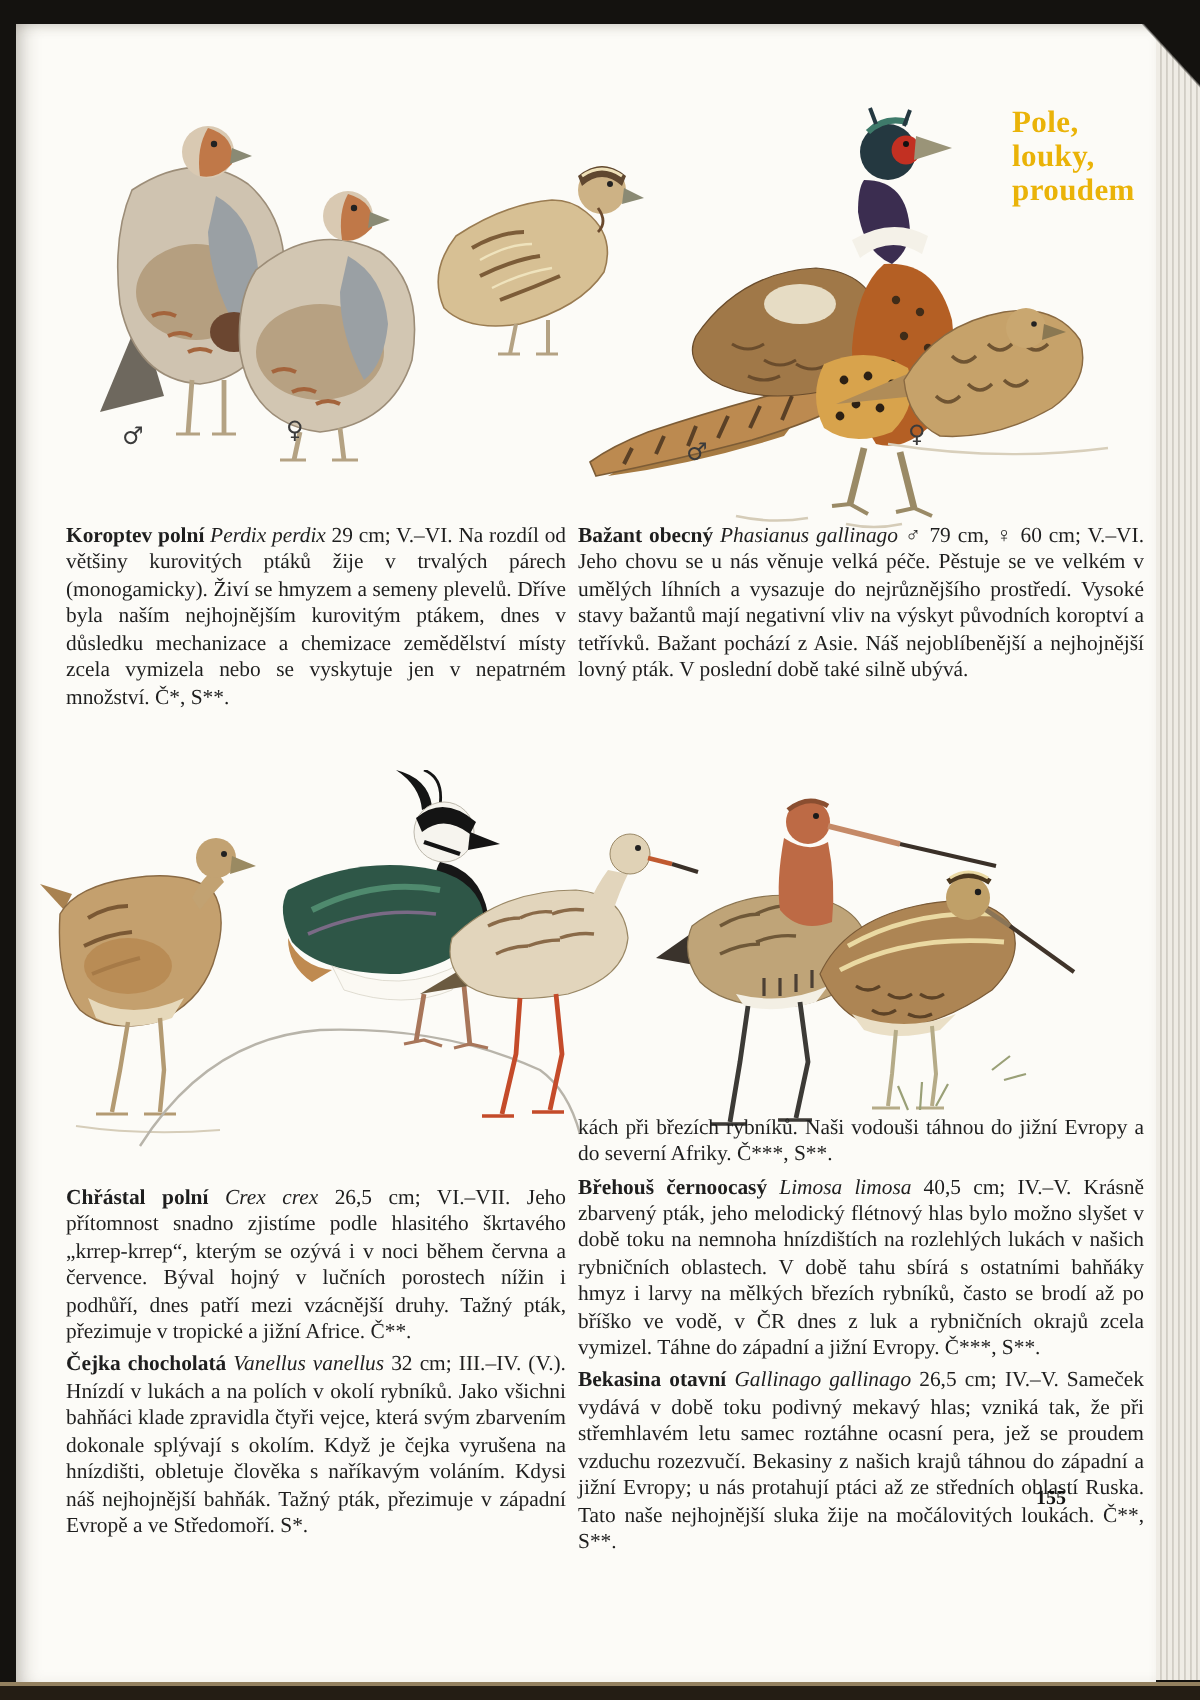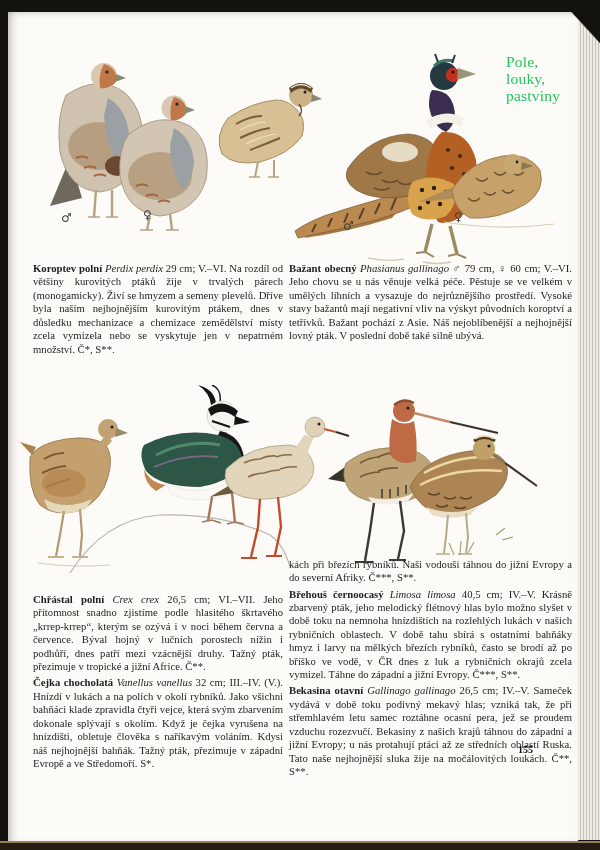--- a/index.html
+++ b/index.html
@@ -20,21 +20,21 @@
   .corner-shadow{
     position:absolute;right:0;top:0;width:44px;height:48px;
     background:linear-gradient(to bottom left,#14120f 44%,rgba(20,18,15,0) 46%);
   }
   .bottom-edge{
     position:absolute;left:0;top:841px;width:600px;height:9px;
     background:#241d14;border-top:2px solid #93805f;
   }
   .header-title{
     position:absolute;left:506px;top:53px;width:72px;
-    font-weight:normal;font-size:15.5px;line-height:17px;color:#22c55e;
+    font-weight:bold;font-size:15.5px;line-height:17px;color:#eab308;
     letter-spacing:.2px;
   }
   .col{
     position:absolute;
     font-size:10.7px;line-height:13.45px;color:#1e1e1e;
     text-align:justify;
   }
   .col p{margin:0 0 2.6px 0;}
   .col b{font-weight:bold;font-family:Liberation Serif, serif;}
   .col i{}
@@ -58,21 +58,21 @@
 <body>
 
 <div class="page"></div>
 <div class="page-stack"></div>
 <div class="corner-shadow"></div>
 <div class="bottom-edge"></div>
 
 <div class="header-title">
   <div>Pole,</div>
   <div>louky,</div>
-  <div>pastviny</div>
+  <div>proudem</div>
 </div>
 
 <svg class="band band-top" viewBox="0 0 570 225">
 
   <g>
     <path d="M62,118 L42,166 L74,158 Z" fill="#6e685e"></path>
     <path d="M58,55 Q90,34 116,52 Q139,72 133,110 Q124,148 92,152 Q60,150 52,112 Q48,78 58,55 Z" fill="#cfc3b0" stroke="#9c8d78" stroke-width="0.8"></path>
     <ellipse cx="90" cy="106" rx="30" ry="24" fill="#b59f80"></ellipse>
     <path d="M68,118 q6,-3 12,0 M76,128 q6,-3 12,0 M86,136 q6,-3 12,0" stroke="#a4643c" stroke-width="2" fill="none"></path>
     <path d="M100,58 Q118,68 121,94 Q119,114 109,122 Q97,100 96,76 Z" fill="#9aa0a4"></path>

